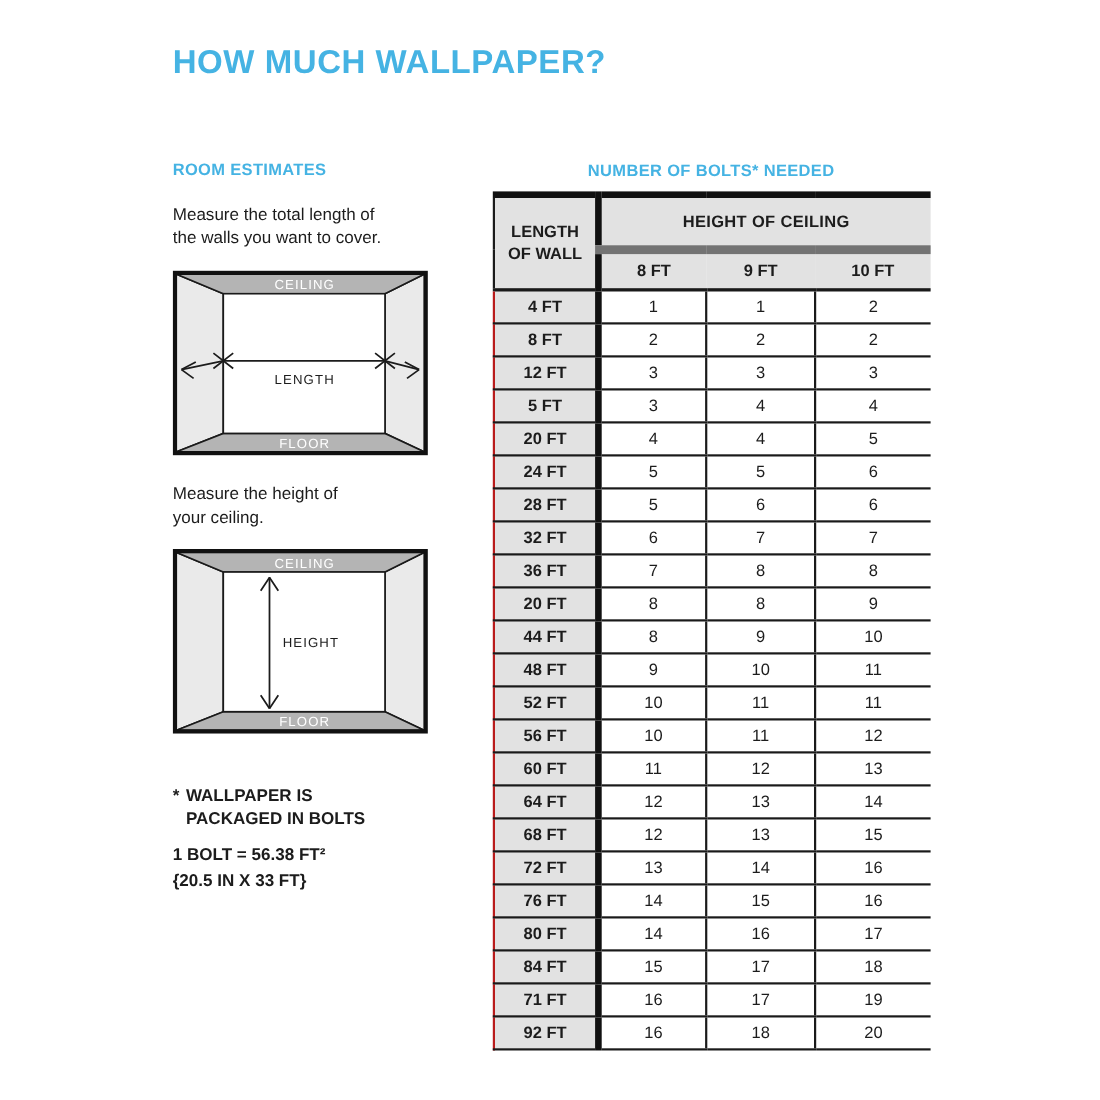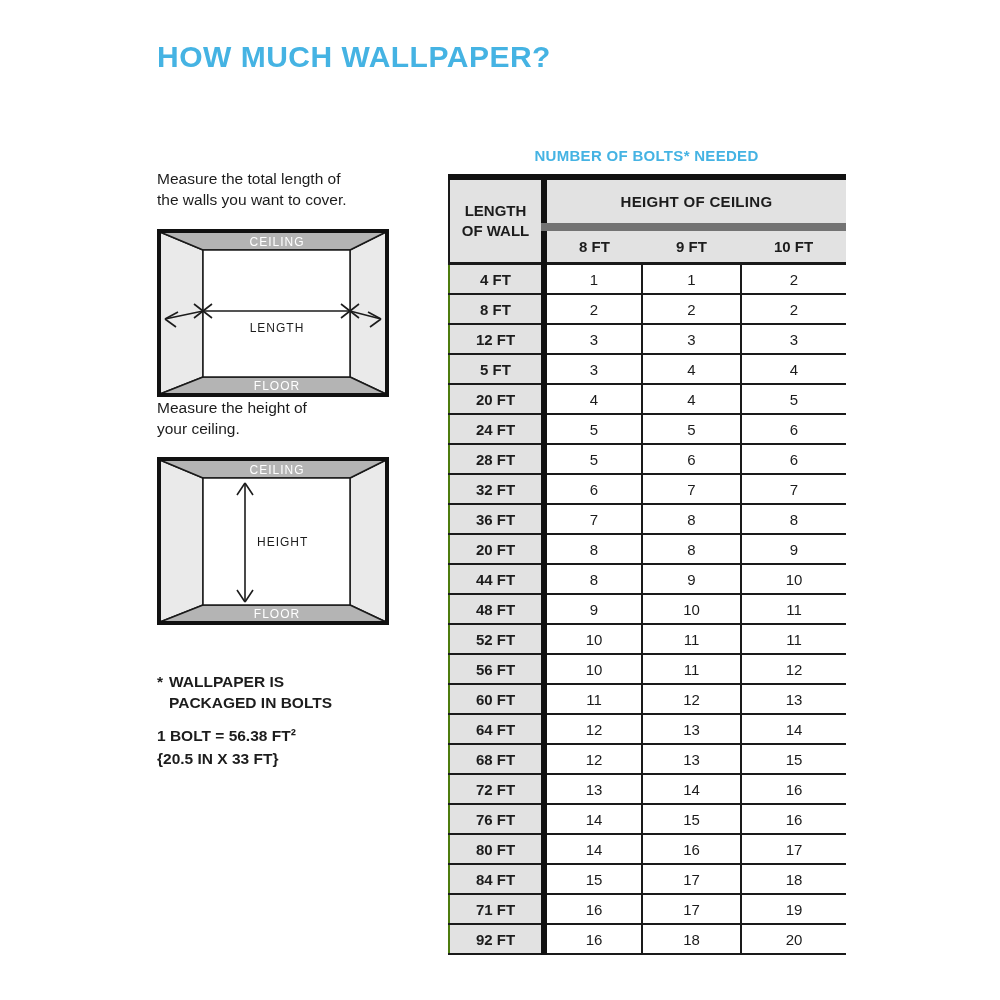--- a/index.html
+++ b/index.html
@@ -13,21 +13,21 @@
   }
   
   .left-col{position:absolute;left:157px;top:146px;width:250px;}
   .section-heading{
     margin:0;font-size:15px;font-weight:bold;color:#45b3e3;letter-spacing:.3px;
   }
   .step{
     margin:0;font-size:15.5px;line-height:21px;white-space:pre-line;
   }
   .step-1{margin-top:22px;}
-  .step-2{}
+  .step-2{margin-top:25px;}
   .step-3{margin-top:23px;}
   .room-svg{display:block;margin-top:19px;}
   .room-svg.second{margin-top:18px;}
   .footnote{
     display:flex;margin-top:46px;font-size:15.5px;font-weight:bold;line-height:21px;
   }
   .footnote .marker{width:12px;flex:none;}
   .footnote .ftext{white-space:pre-line;}
   .bolt-spec{
     margin:11px 0 0 0;font-size:15.5px;font-weight:bold;line-height:23px;white-space:pre-line;
@@ -53,41 +53,42 @@
   th.group{
     background:#e2e2e2;font-weight:bold;font-size:15.5px;height:43px;
     border-bottom:8px solid #737373;letter-spacing:.3px;
   }
   th.sub{
     background:#e2e2e2;font-weight:bold;height:31px;
     border-bottom:3px solid #1a1a1a;
   }
   tbody th{
     background:#e2e2e2;font-weight:bold;height:28px;
-    border-left:2px solid #4d7c0f;border-right:6px solid #111111;
+    border-left:2px solid #b91c1c;border-right:6px solid #111111;
     border-bottom:2px solid #1a1a1a;
   }
   tbody td{
     background:#ffffff;height:28px;
     border-bottom:2px solid #1a1a1a;border-left:2px solid #1a1a1a;
   }
   tbody td.first{border-left:none;}
   
   .svg-wall-label{font-family:"Liberation Sans",sans-serif;font-size:12px;fill:#ffffff;letter-spacing:1px;}
   .svg-dim-label{font-family:"Liberation Sans",sans-serif;font-size:12px;fill:#1c1c1c;letter-spacing:1px;}
 </style>
 </head>
 <body>
 
 <div id="canvas">
 
   <h1 class="page-title">HOW MUCH WALLPAPER?</h1>
 
   <div class="left-col">
 
+    <h2 class="section-heading">ROOM ESTIMATES</h2>
 
     <p class="step step-1">Measure the total length of
 the walls you want to cover.</p>
 
     <svg class="room-svg" width="232" height="168" viewBox="0 0 232 168">
       <polygon points="3,3 46,21 46,148 3,165" fill="#eaeaea" stroke="#1a1a1a" stroke-width="1.5"></polygon>
       <polygon points="229,3 193,21 193,148 229,165" fill="#eaeaea" stroke="#1a1a1a" stroke-width="1.5"></polygon>
       <polygon points="3,3 229,3 193,21 46,21" fill="#b4b4b4" stroke="#1a1a1a" stroke-width="1.5"></polygon>
       <polygon points="3,165 229,165 193,148 46,148" fill="#b4b4b4" stroke="#1a1a1a" stroke-width="1.5"></polygon>
       <rect x="46" y="21" width="147" height="127" fill="#ffffff" stroke="#1a1a1a" stroke-width="1.5"></rect>

